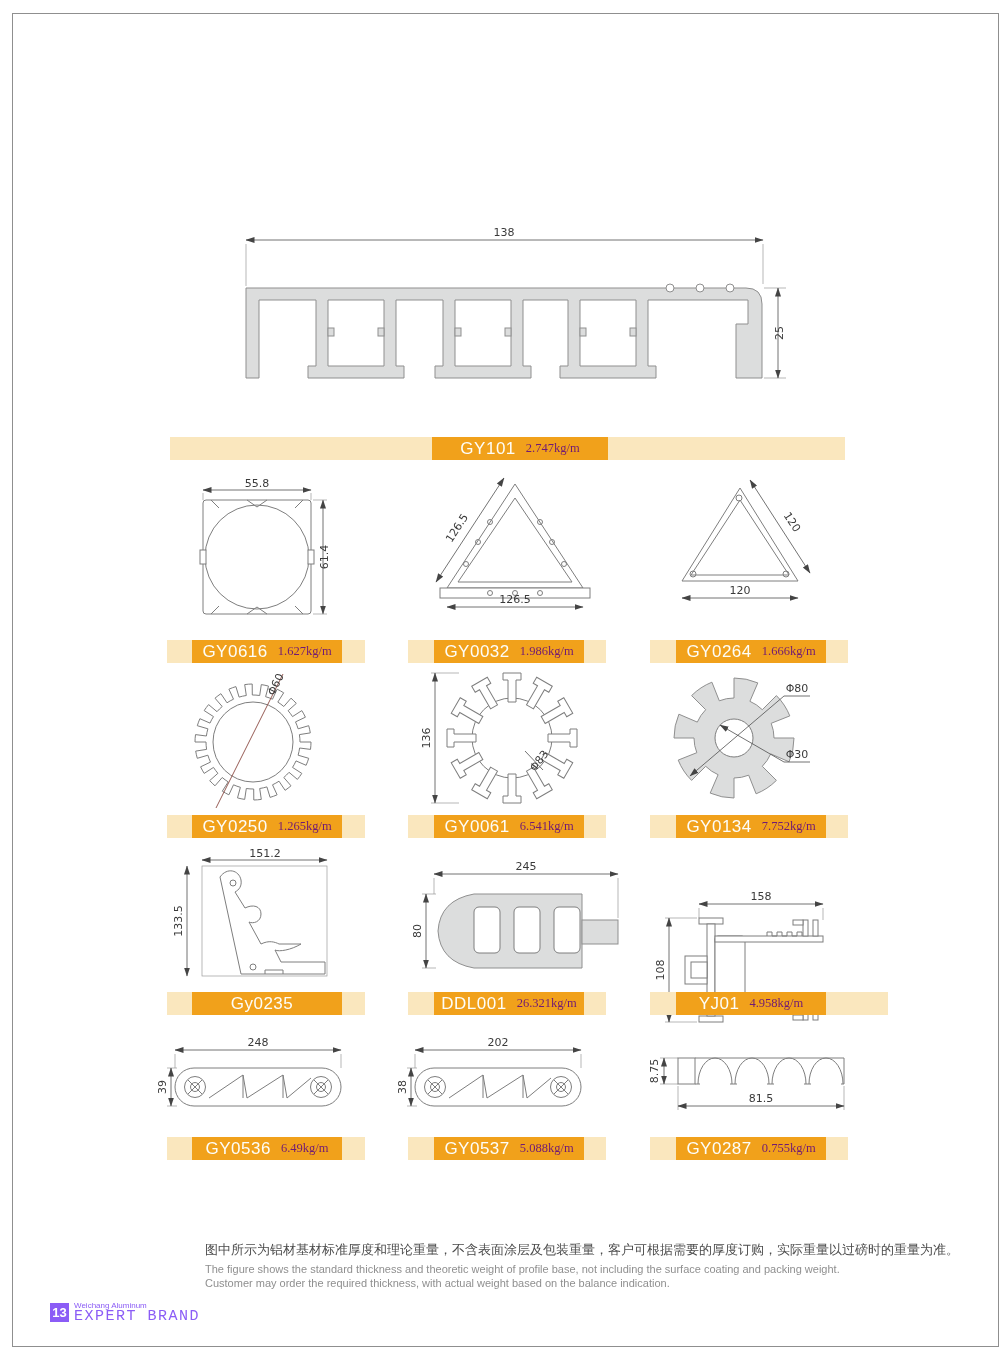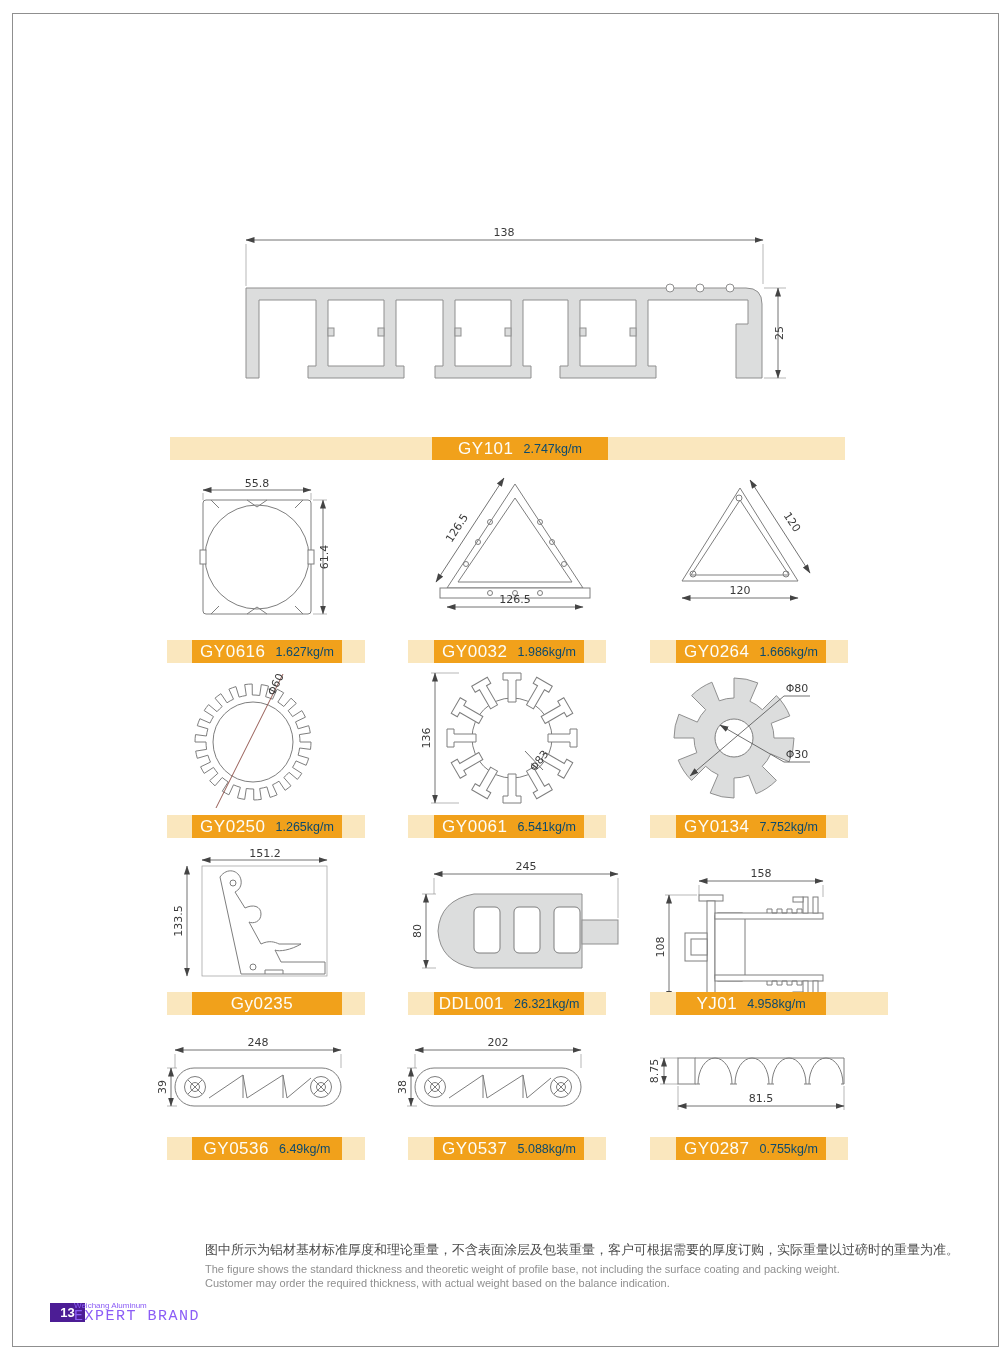--- a/index.html
+++ b/index.html
@@ -15,26 +15,26 @@
   .ol{fill:#fff;stroke:#7e7e7e;stroke-width:1;}
   .oln{fill:none;stroke:#7e7e7e;stroke-width:1;}
   .fl{fill:#dcdddd;stroke:#8f8f8f;stroke-width:1;}
   .rl{stroke:#8b4a42;stroke-width:.9;fill:none;}
   .dimtxt{font-family:"DejaVu Sans",sans-serif;font-size:11px;fill:#3a3a3a;}
   
   .band{position:absolute;height:23px;background:#fae7be;}
   .tag{position:absolute;top:0;height:23px;background:#f1a11b;
        display:flex;align-items:center;justify-content:center;gap:10px;}
   .model{font-size:17px;color:#fdfdf8;letter-spacing:.5px;}
-  .wt{font-size:12.5px;color:#0c4a6e;}
+  .wt{font-size:12.5px;color:#701a75;font-family:Liberation Serif, serif;}
   
   .note-cn{position:absolute;left:205px;top:1241px;width:770px;font-size:13px;color:#4c4c4c;}
   .note-en{position:absolute;left:205px;width:770px;font-size:11px;color:#8f8f8f;line-height:14px;}
   
-  .pagebadge{position:absolute;left:50px;top:1303px;width:35px;height:19px;background:#4c1d95;
+  .pagebadge{position:absolute;left:50px;top:1303px;width:19px;height:19px;background:#8b5cf6;
              color:#fff;font-size:13px;font-weight:bold;display:flex;align-items:center;justify-content:center;}
   .brand{position:absolute;left:74px;top:1301px;color:#8b5cf6;}
   .brand .b1{font-size:8px;line-height:9px;}
   .brand .b2{font-size:15px;letter-spacing:1.5px;line-height:13px;font-family:Liberation Mono, monospace;}
 </style>
 </head>
 <body>
 
 <svg width="0" height="0" style="position:absolute">
   <defs>
@@ -242,21 +242,21 @@
     <line class="dl" x1="14" y1="34" x2="14" y2="108" marker-start="url(#as)" marker-end="url(#ae)"></line>
     <text class="dimtxt" x="9" y="71" text-anchor="middle" transform="rotate(-90 9 71)">80</text>
     <path class="fl" d="M62,34 L170,34 L170,108 L62,108 Q28,102 26,71 Q28,40 62,34 Z"></path>
     <rect class="fl" x="170" y="60" width="36" height="24"></rect>
     <rect class="ol" x="62" y="47" width="26" height="46" rx="5"></rect>
     <rect class="ol" x="102" y="47" width="26" height="46" rx="5"></rect>
     <rect class="ol" x="142" y="47" width="26" height="46" rx="5"></rect>
   </svg>
 </div>
 
-<div class="fig" style="left:655px;top:869px">
+<div class="fig" style="left:655px;top:892px">
   <svg width="200" height="142">
     <line class="xl" x1="44" y1="16" x2="44" y2="26"></line>
       <line class="xl" x1="168" y1="16" x2="168" y2="28"></line>
     <line class="dl" x1="44" y1="12" x2="168" y2="12" marker-start="url(#as)" marker-end="url(#ae)"></line>
     <text class="dimtxt" x="106" y="8" text-anchor="middle">158</text>
     <line class="xl" x1="10" y1="26" x2="42" y2="26"></line>
       <line class="xl" x1="10" y1="130" x2="42" y2="130"></line>
     <line class="dl" x1="14" y1="26" x2="14" y2="130" marker-start="url(#as)" marker-end="url(#ae)"></line>
     <text class="dimtxt" x="9" y="78" text-anchor="middle" transform="rotate(-90 9 78)">108</text>
     <rect class="ol" x="44" y="26" width="24" height="6"></rect>

